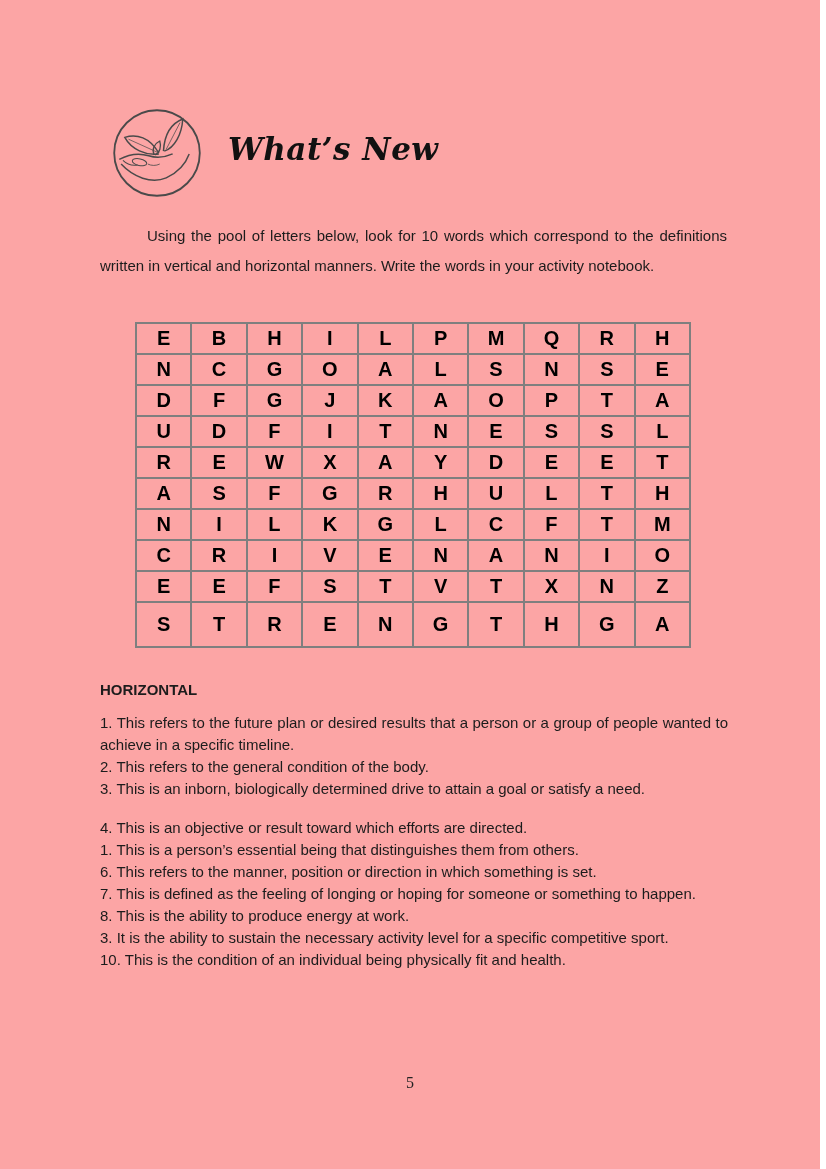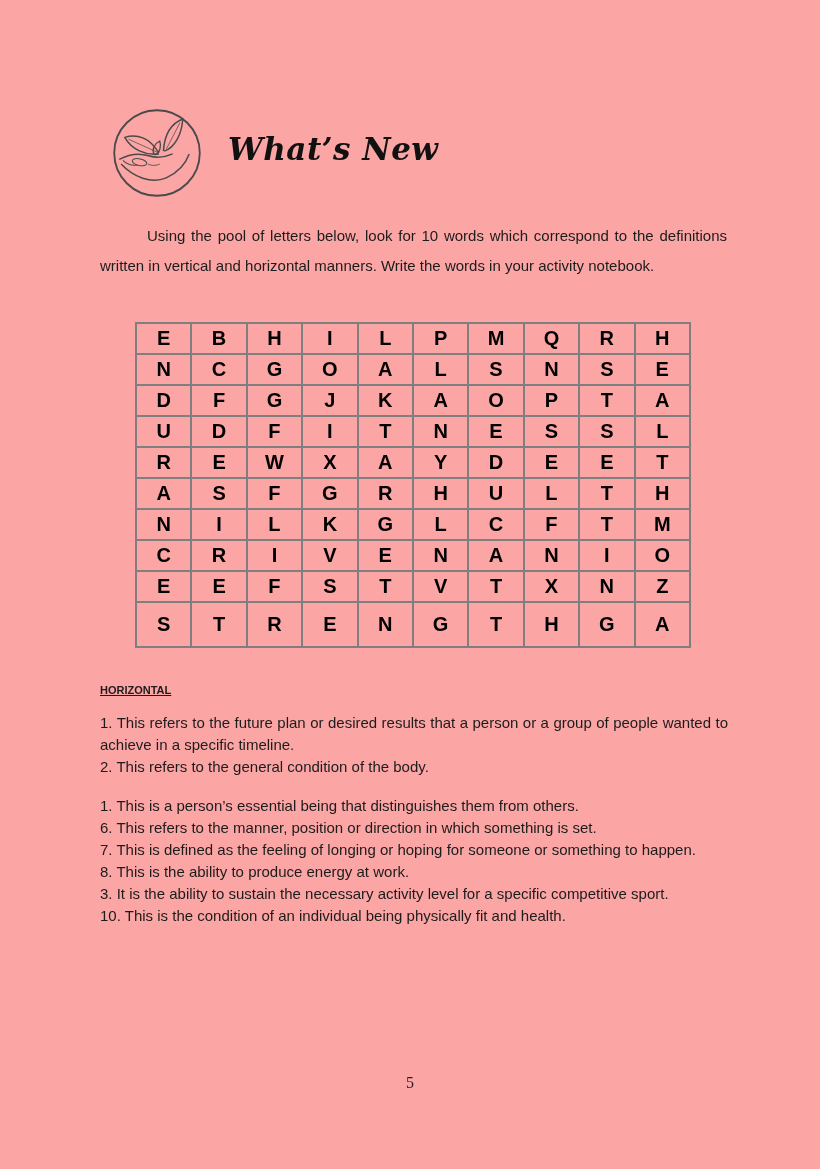--- a/index.html
+++ b/index.html
@@ -63,23 +63,22 @@
   .defs {
     position: absolute;
     left: 100px;
     top: 679px;
     width: 628px;
     font-size: 15px;
     line-height: 22px;
   }
   .def-heading {
     font-weight: bold;
-    font-size: 11px;
+    font-size: 15px;
     margin-bottom: 11px;
-    text-decoration: underline;
   }
   .def-section + .def-section { margin-top: 17px; }
   .def-item { text-align: justify; }
   .page-number {
     position: absolute;
     left: 0;
     right: 0;
     top: 1074px;
     text-align: center;
     font-family: "Liberation Serif", serif;
@@ -236,24 +235,26 @@
         </tr>
       </tbody>
   </table>
 
   <div class="defs">
     <div class="def-section">
       <div class="def-heading">HORIZONTAL</div>
       <div>
           <p class="def-item">1. This refers to the future plan or desired results that a person or a group of people wanted to achieve in a specific timeline.</p>
           <p class="def-item">2. This refers to the general condition of the body.</p>
+          <p class="def-item">3. This is an inborn, biologically determined drive to attain a goal or satisfy a need.</p>
         </div>
     </div>
     <div class="def-section">
       <div>
+          <p class="def-item">4. This is an objective or result toward which efforts are directed.</p>
           <p class="def-item">1. This is a person’s essential being that distinguishes them from others.</p>
           <p class="def-item">6. This refers to the manner, position or direction in which something is set.</p>
           <p class="def-item">7. This is defined as the feeling of longing or hoping for someone or something to happen.</p>
           <p class="def-item">8. This is the ability to produce energy at work.</p>
           <p class="def-item">3. It is the ability to sustain the necessary activity level for a specific competitive sport.</p>
           <p class="def-item">10. This is the condition of an individual being physically fit and health.</p>
         </div>
     </div>
   </div>
 

